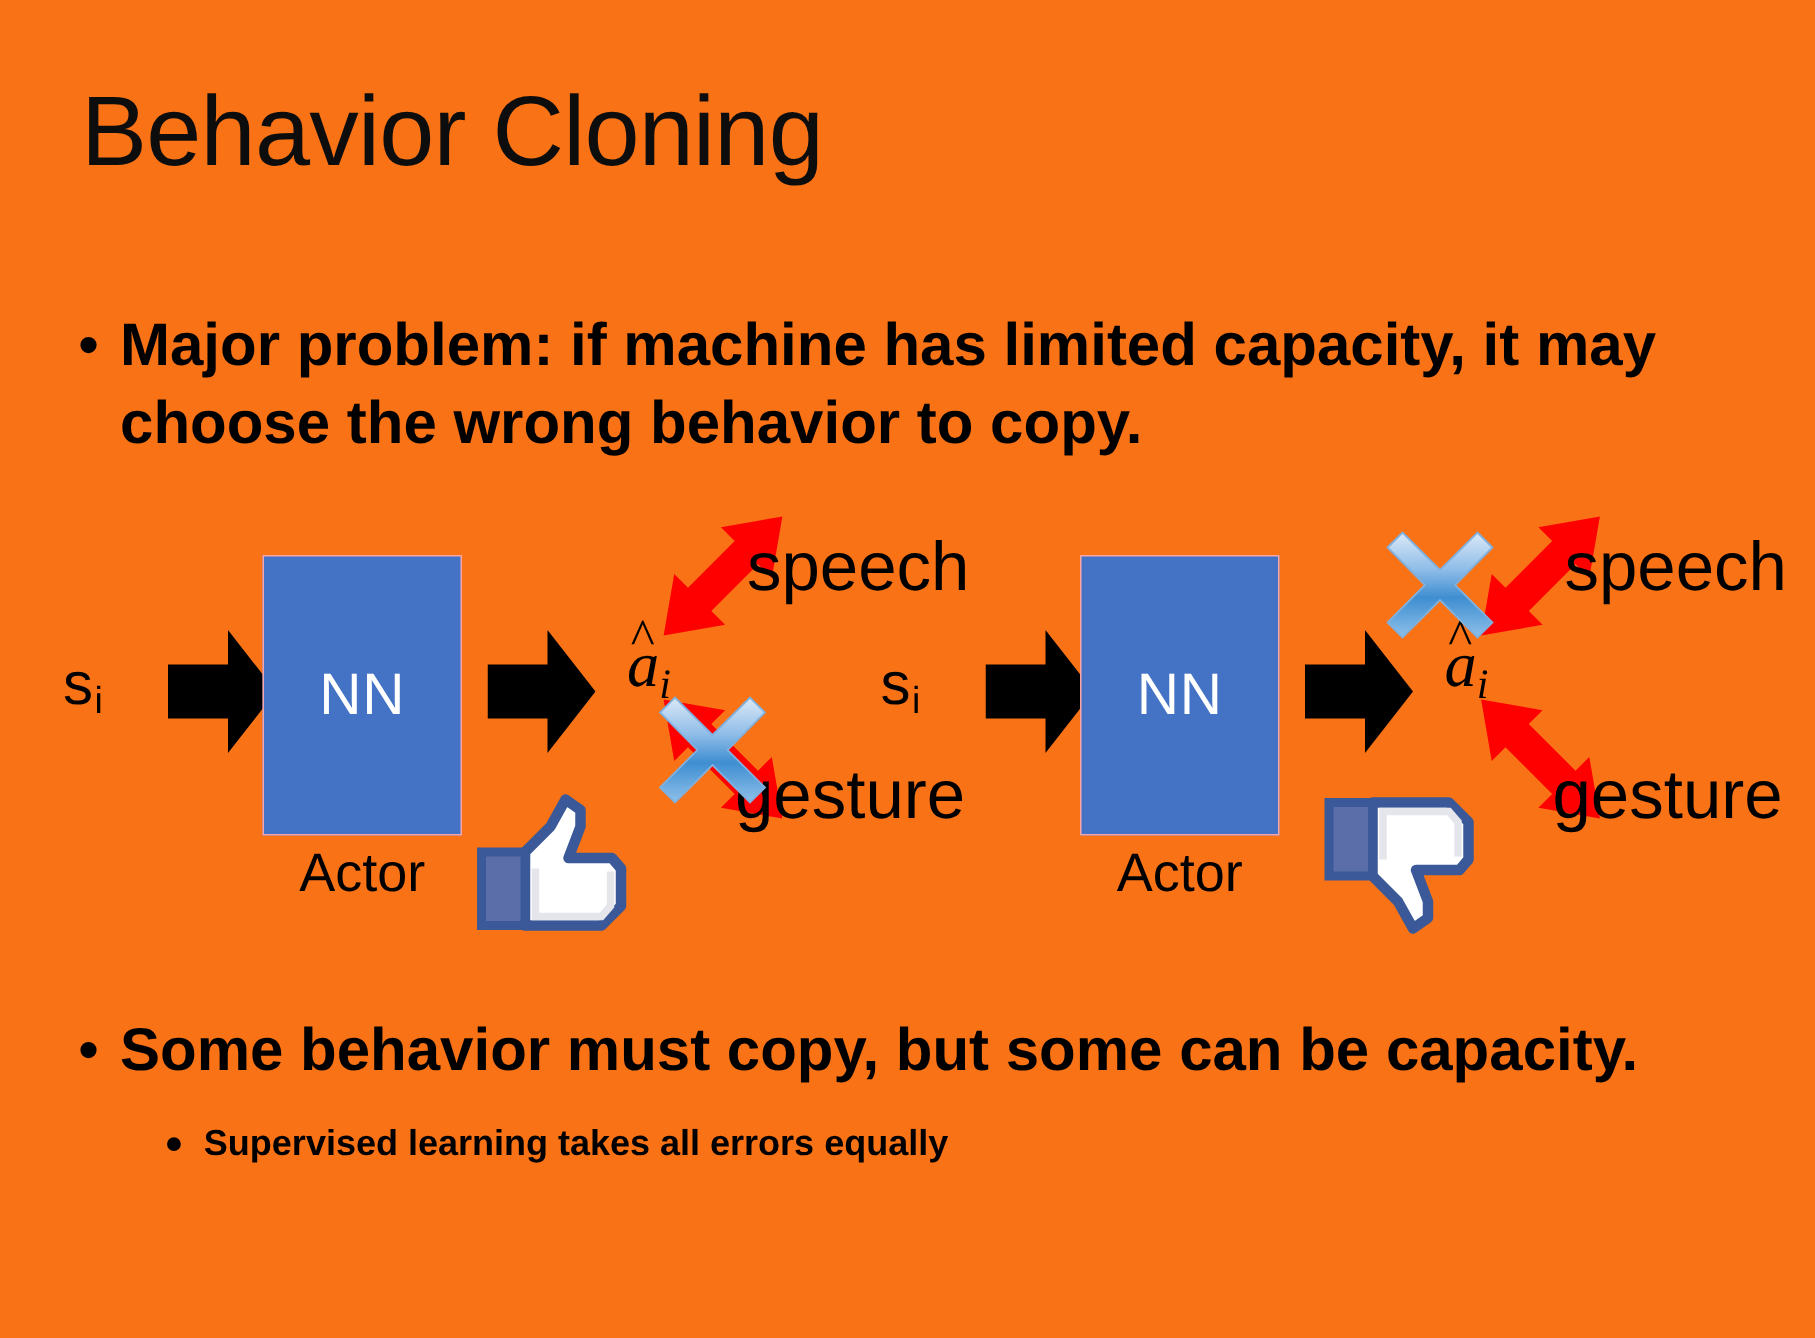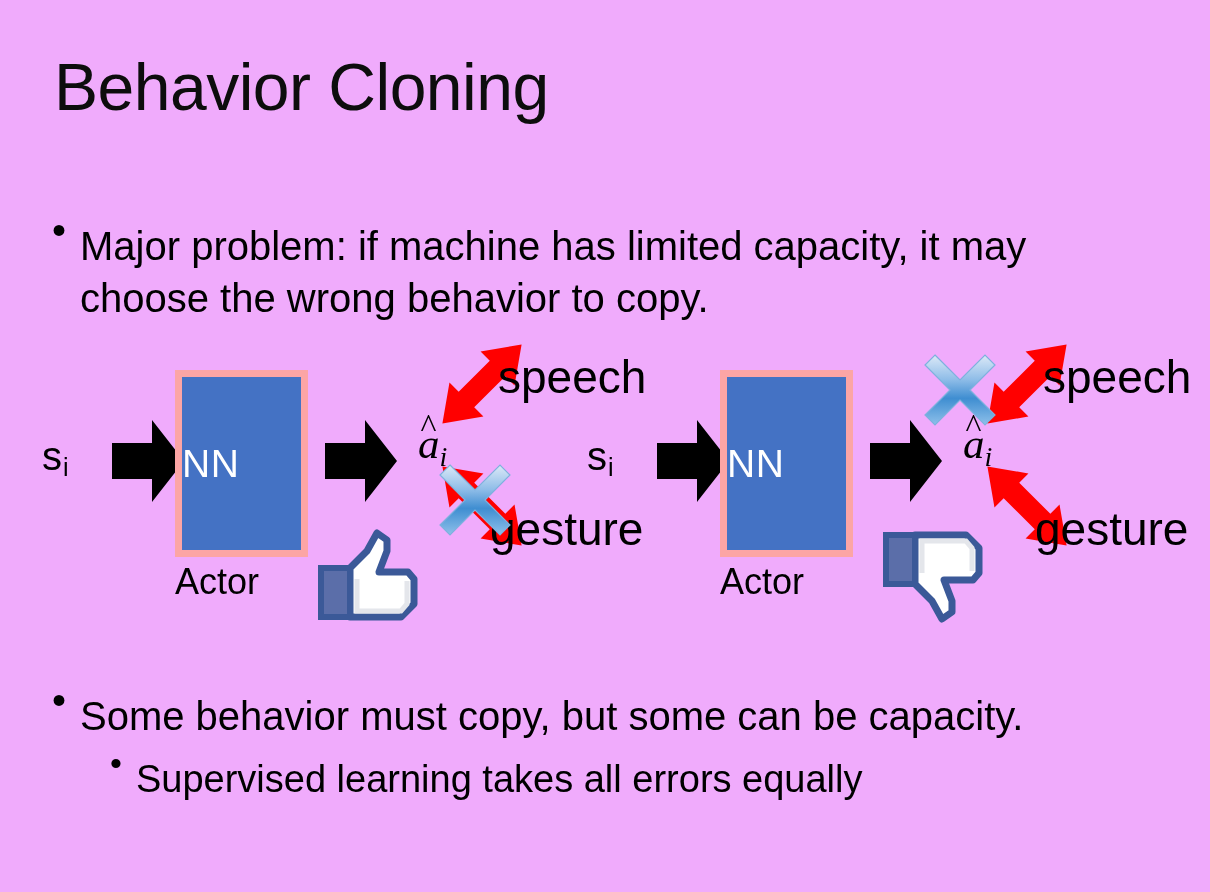--- a/index.html
+++ b/index.html
@@ -9,21 +9,21 @@
     background: #ffffff;
   }
   body {
     font-family: "Liberation Sans", sans-serif;
     color: #000000;
   }
   #slide {
     position: relative;
     width: 1210px;
     height: 892px;
-    background: #f0abfc;
+    background: #f97316;
     overflow: hidden;
   }
 
   
   #slide-title {
     position: absolute;
     left: 54px;
     top: 46px;
     font-size: 66px;
     line-height: 82px;
@@ -43,28 +43,27 @@
     flex: 0 0 auto;
     font-size: 40px;
     line-height: 52px;
     margin-right: 14px;
     color: #000000;
   }
   .bullet-text {
     font-size: 40px;
     line-height: 52px;
     color: #000000;
-    font-weight: 400;
-    margin-top: 16px;
+    font-weight: 700;
   }
   #bullet-1 { left: 52px;  top: 204px; width: 1060px; }
   #bullet-2 { left: 52px;  top: 674px; width: 1120px; }
   #bullet-3 { left: 110px; top: 737px; width: 1060px; }
   #bullet-3 .bullet-dot { font-size: 34px; }
-  #bullet-3 .bullet-text { font-size: 38px; }
+  #bullet-3 .bullet-text { font-size: 24px; }
 
   
   .diagram {
     position: absolute;
     top: 340px;
     width: 570px;
     height: 300px;
   }
   #diagram-left  { left: 20px; }
   #diagram-right { left: 565px; }
@@ -96,38 +95,38 @@
   .arrow-out { left: 305px; top: 78px; }
 
   
   .nn-box {
     position: absolute;
     left: 155px;
     top: 30px;
     width: 133px;
     height: 187px;
     background: #4472c4;
-    border: 7px solid #fca5a5;
+    border: 1px solid #fca5a5;
     box-sizing: border-box;
     display: flex;
     align-items: center;
-    justify-content: flex-start;
+    justify-content: center;
   }
   .nn-label {
     color: #ffffff;
     font-size: 39px;
     line-height: 39px;
     letter-spacing: 0.5px;
   }
   .actor-label {
     position: absolute;
     left: 155px;
     top: 222px;
     width: 133px;
-    text-align: left;
+    text-align: center;
     font-size: 36px;
     line-height: 40px;
     color: #000000;
   }
 
   
   .action-label {
     position: absolute;
     left: 398px;
     top: 82px;

